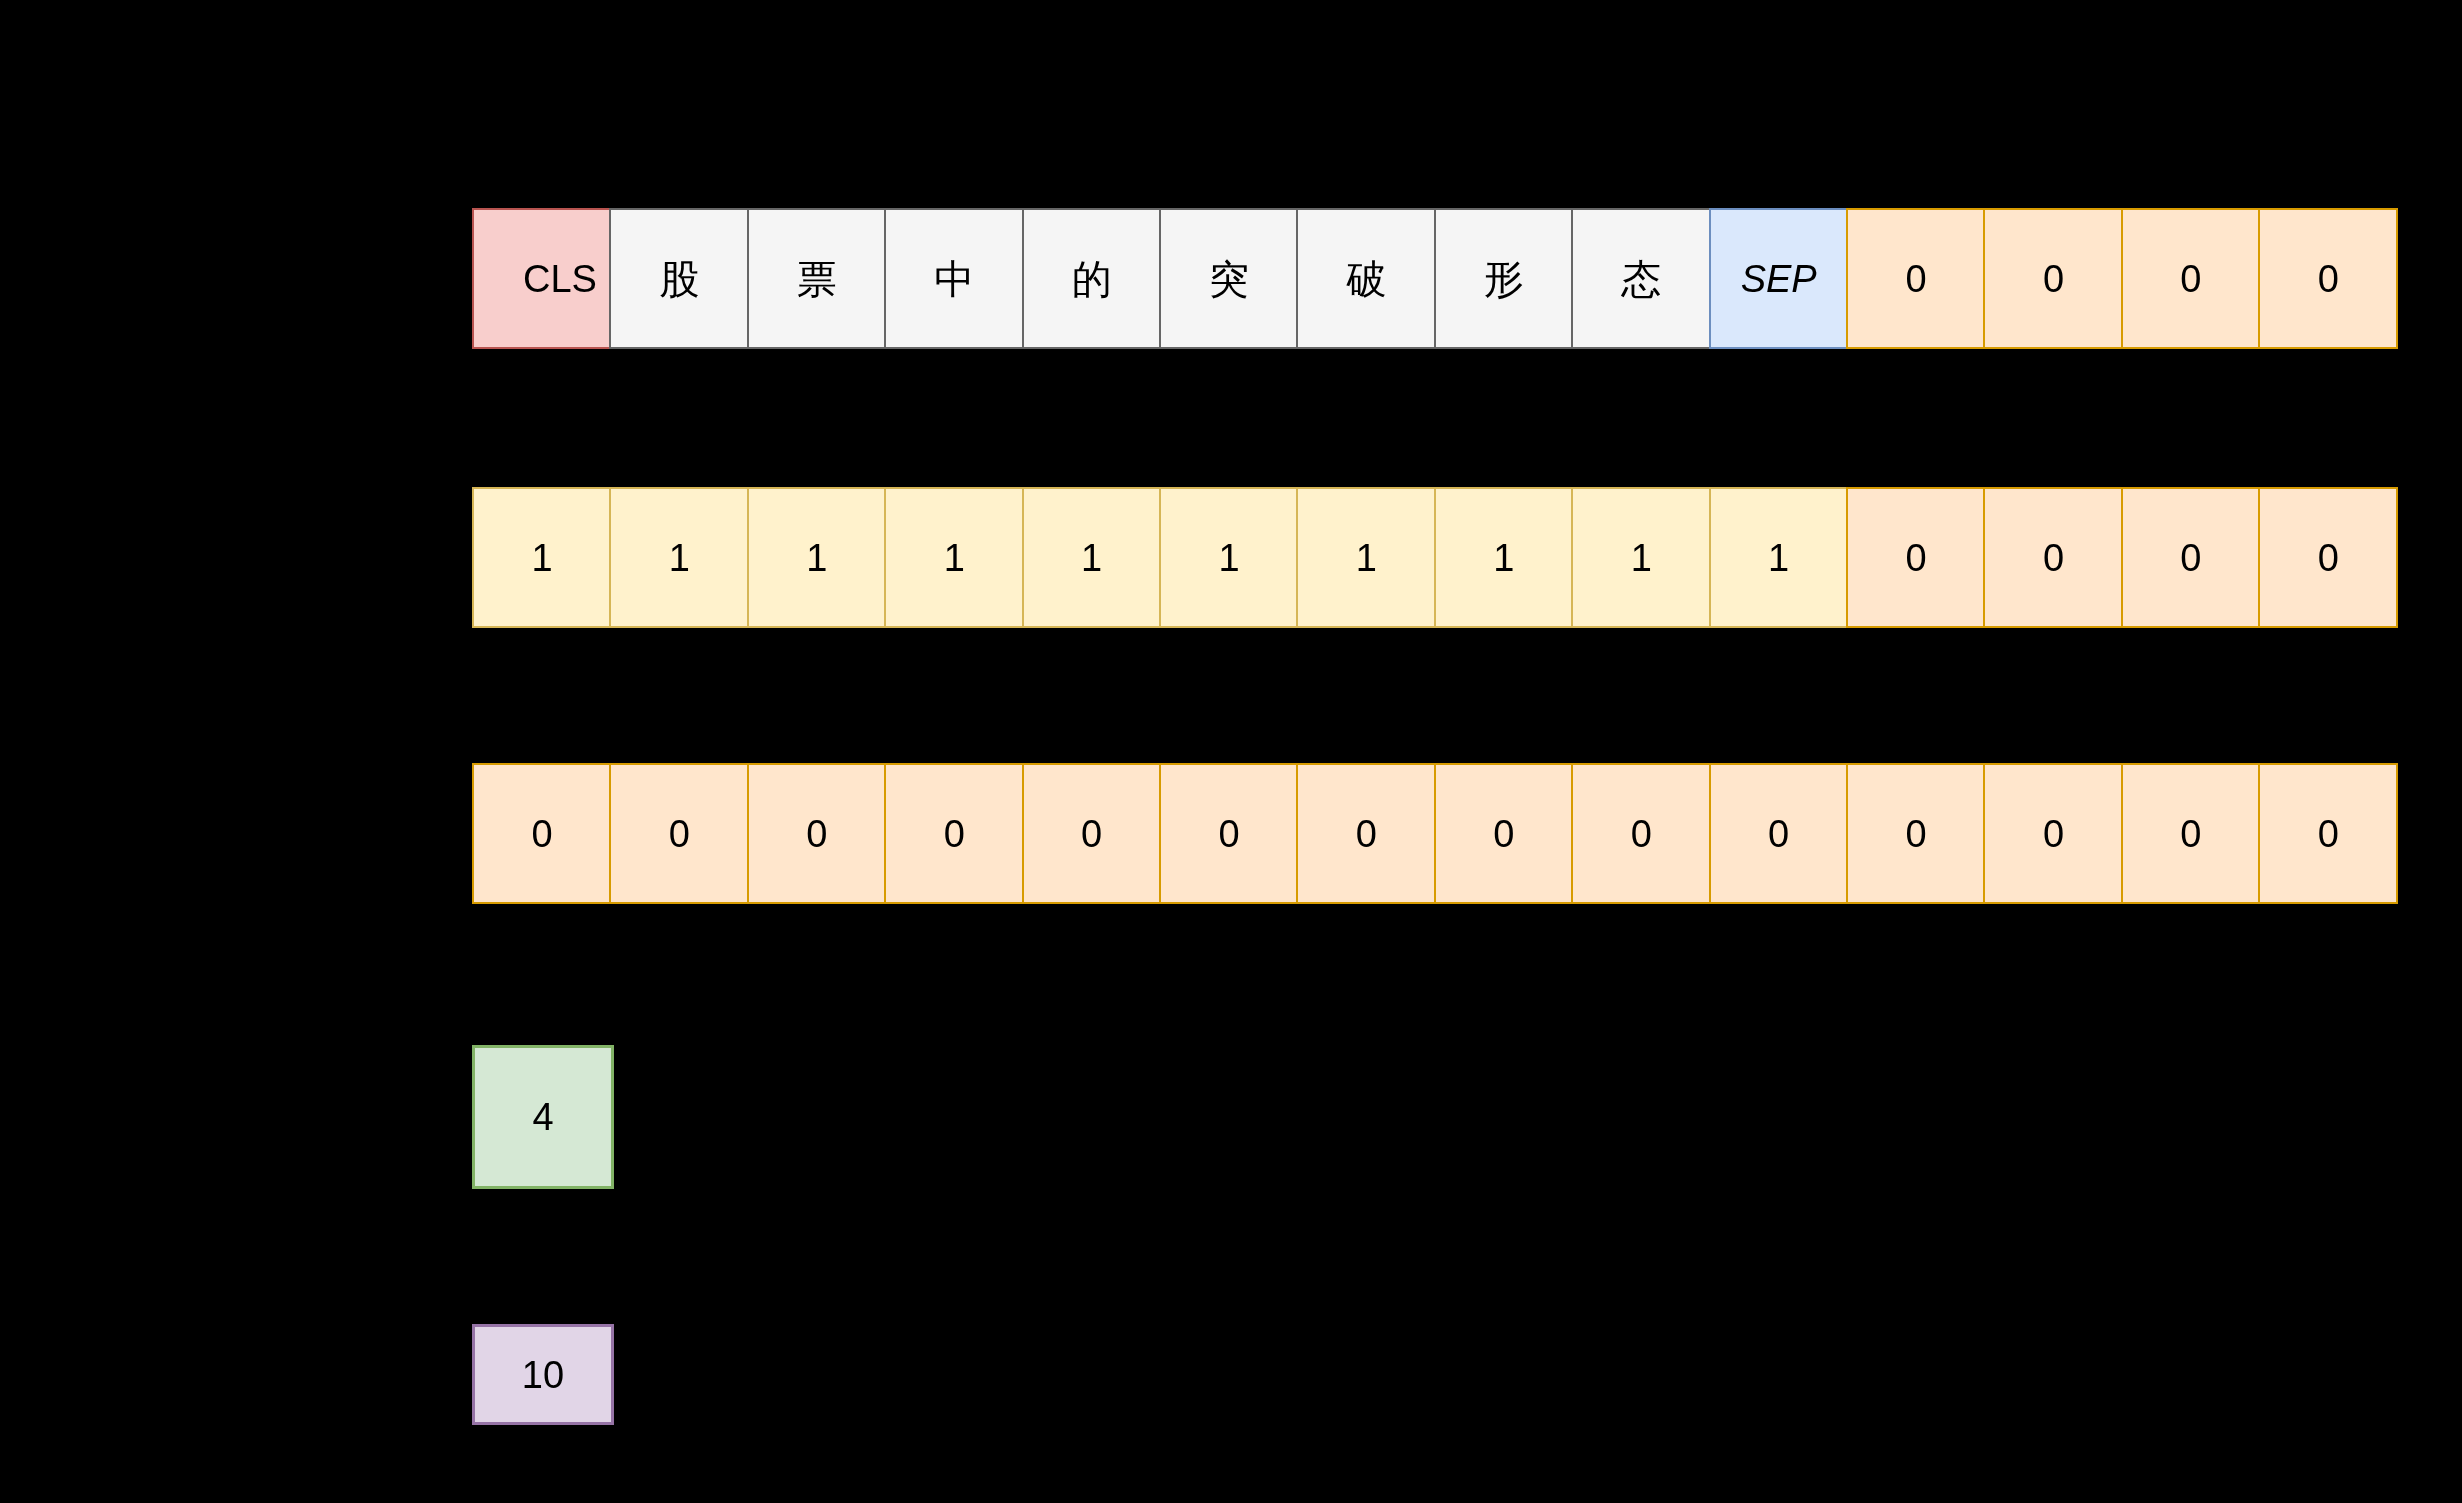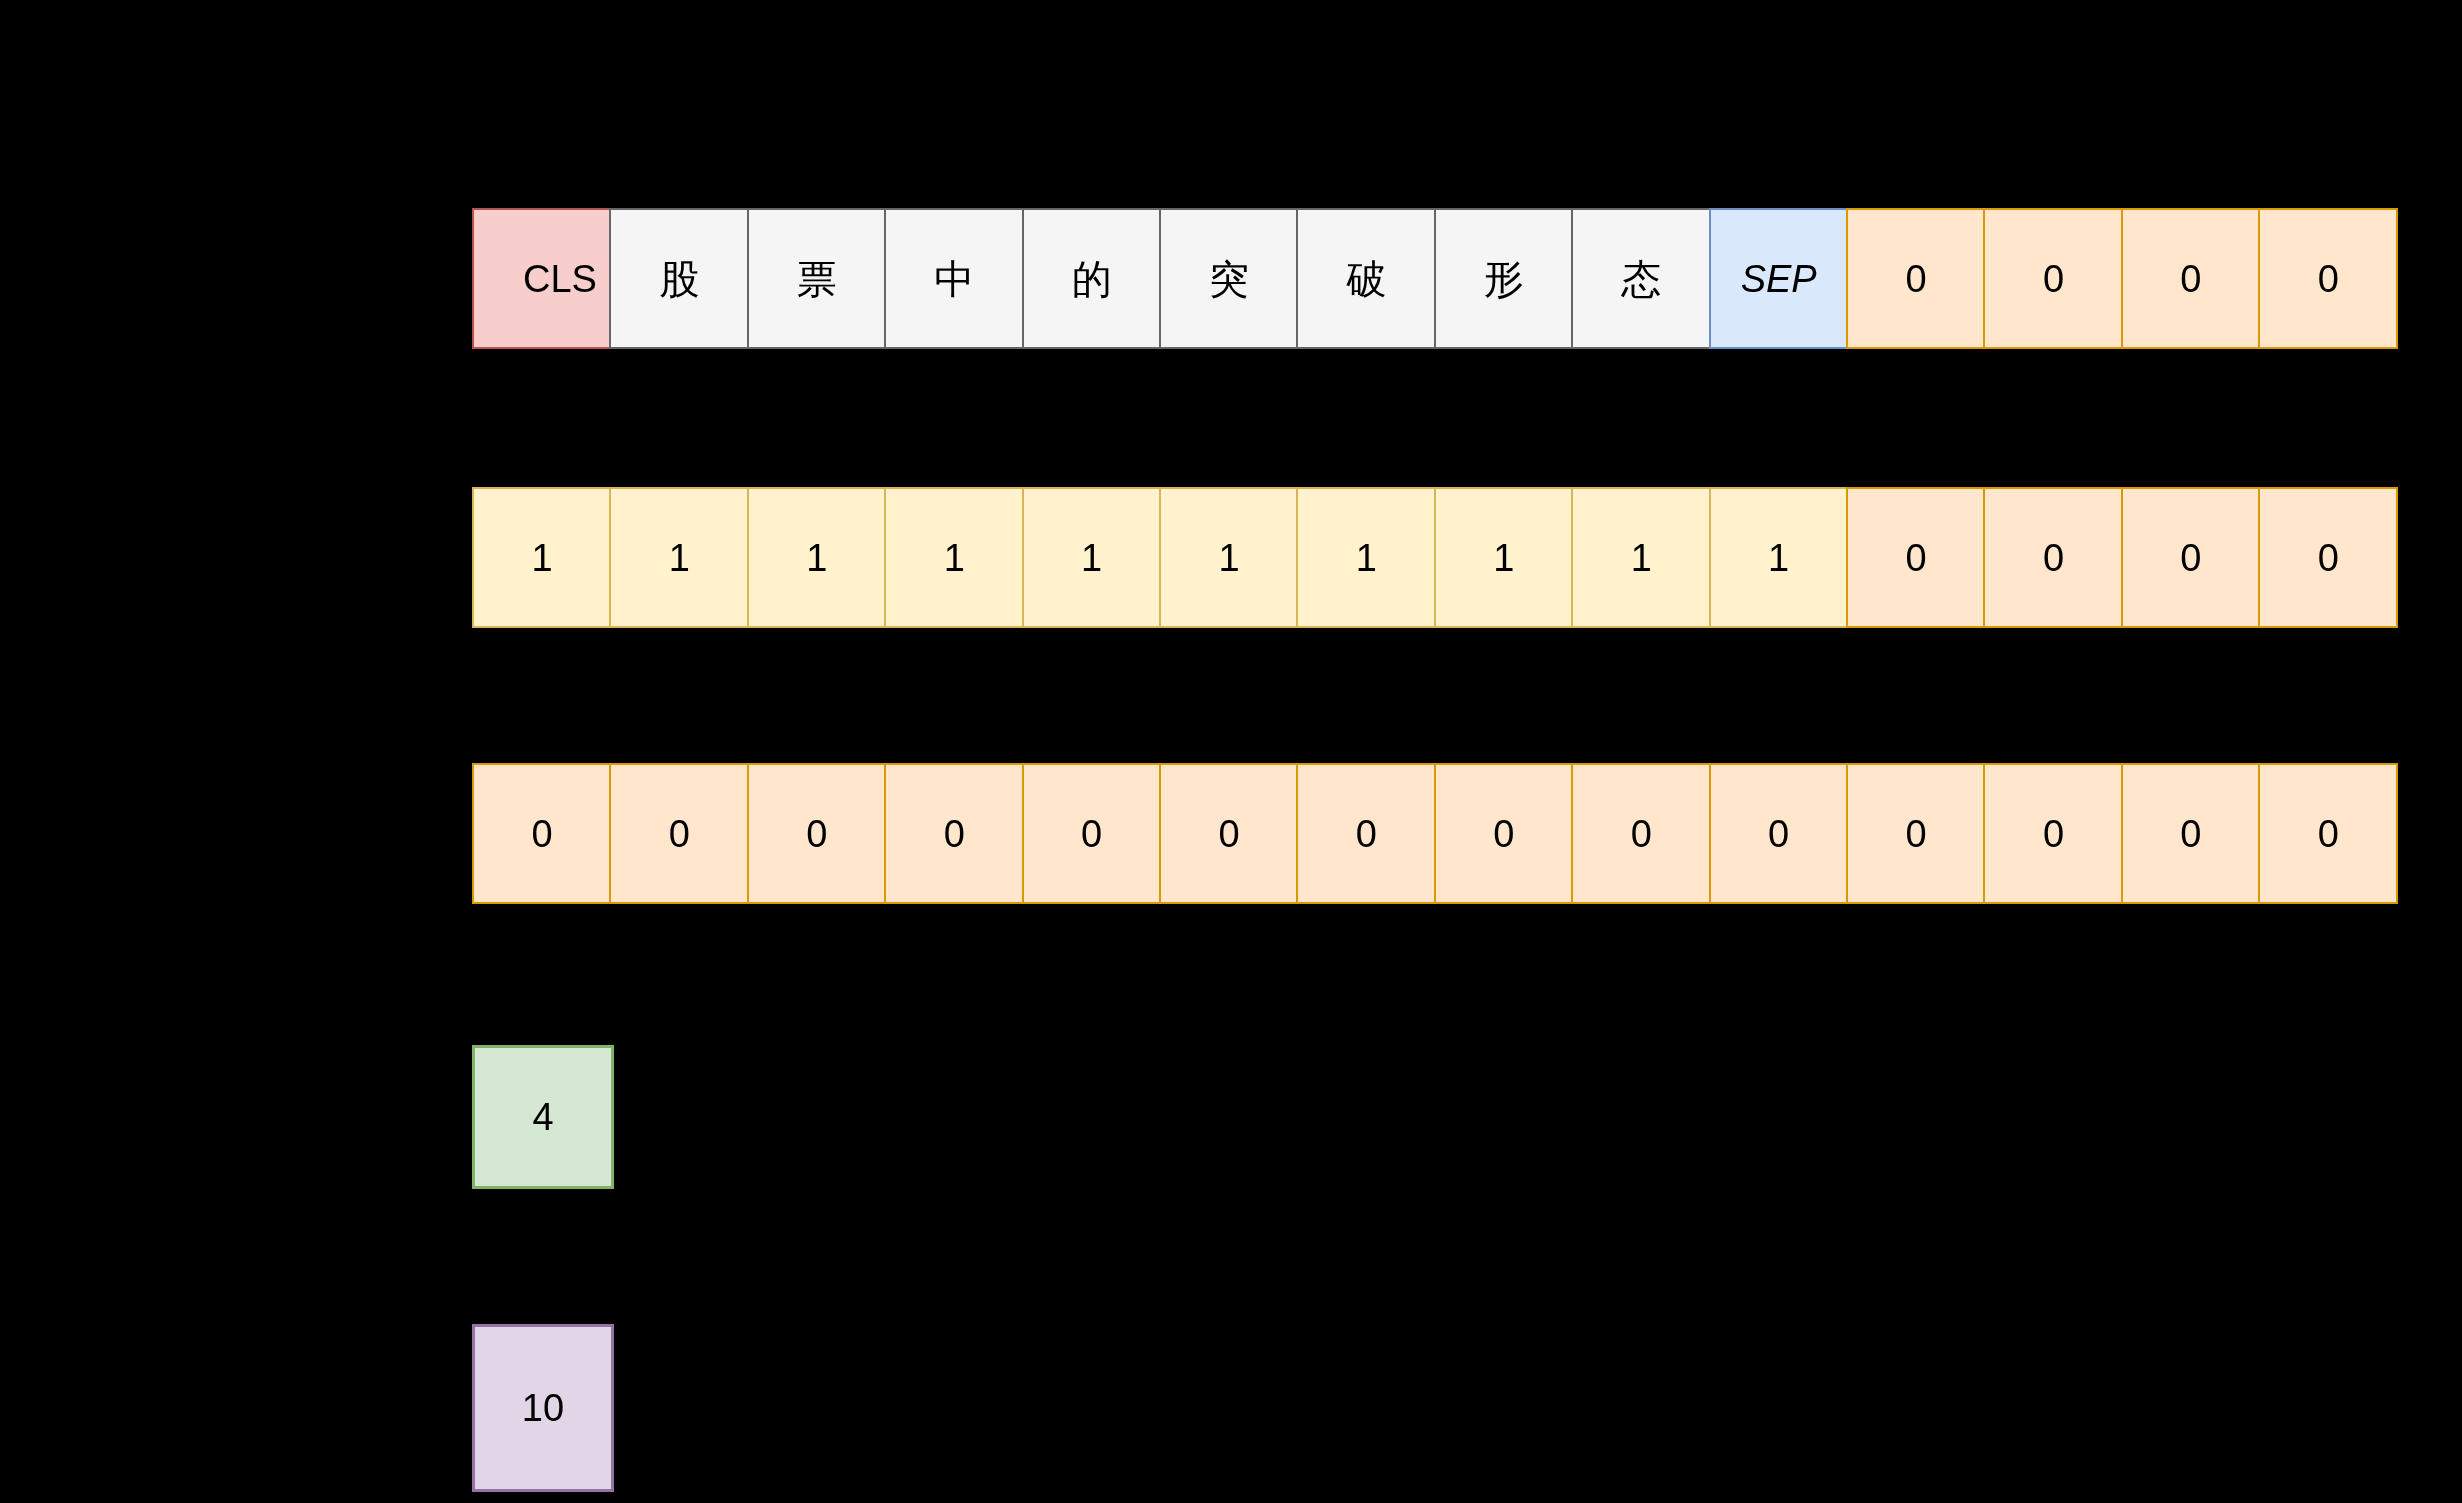--- a/index.html
+++ b/index.html
@@ -70,21 +70,21 @@
     line-height: 1;
     color: #000000;
   }
 
   
   #row-tokens        { left: 472px; top: 208px; height: 141px; }
   #row-attention     { left: 472px; top: 487px; height: 141px; }
   #row-segment       { left: 472px; top: 763px; height: 141px; }
 
   #box-seq-length    { left: 472px; top: 1045px; width: 142px; height: 144px; }
-  #box-max-length    { left: 472px; top: 1324px; width: 142px; height: 168px; }
+  #box-max-length    { left: 472px; top: 1324px; width: 142px; height: 101px; }
 </style>
 </head>
 <body>
 
 <div class="canvas">
 
   <div class="row" id="row-tokens">
       <div class="cell v-cls" style="width: 140px; padding-left: 36px;">CLS</div>
       <div class="cell v-token cjk" style="width: 140px;">股</div>
       <div class="cell v-token cjk" style="width: 140px;">票</div>

